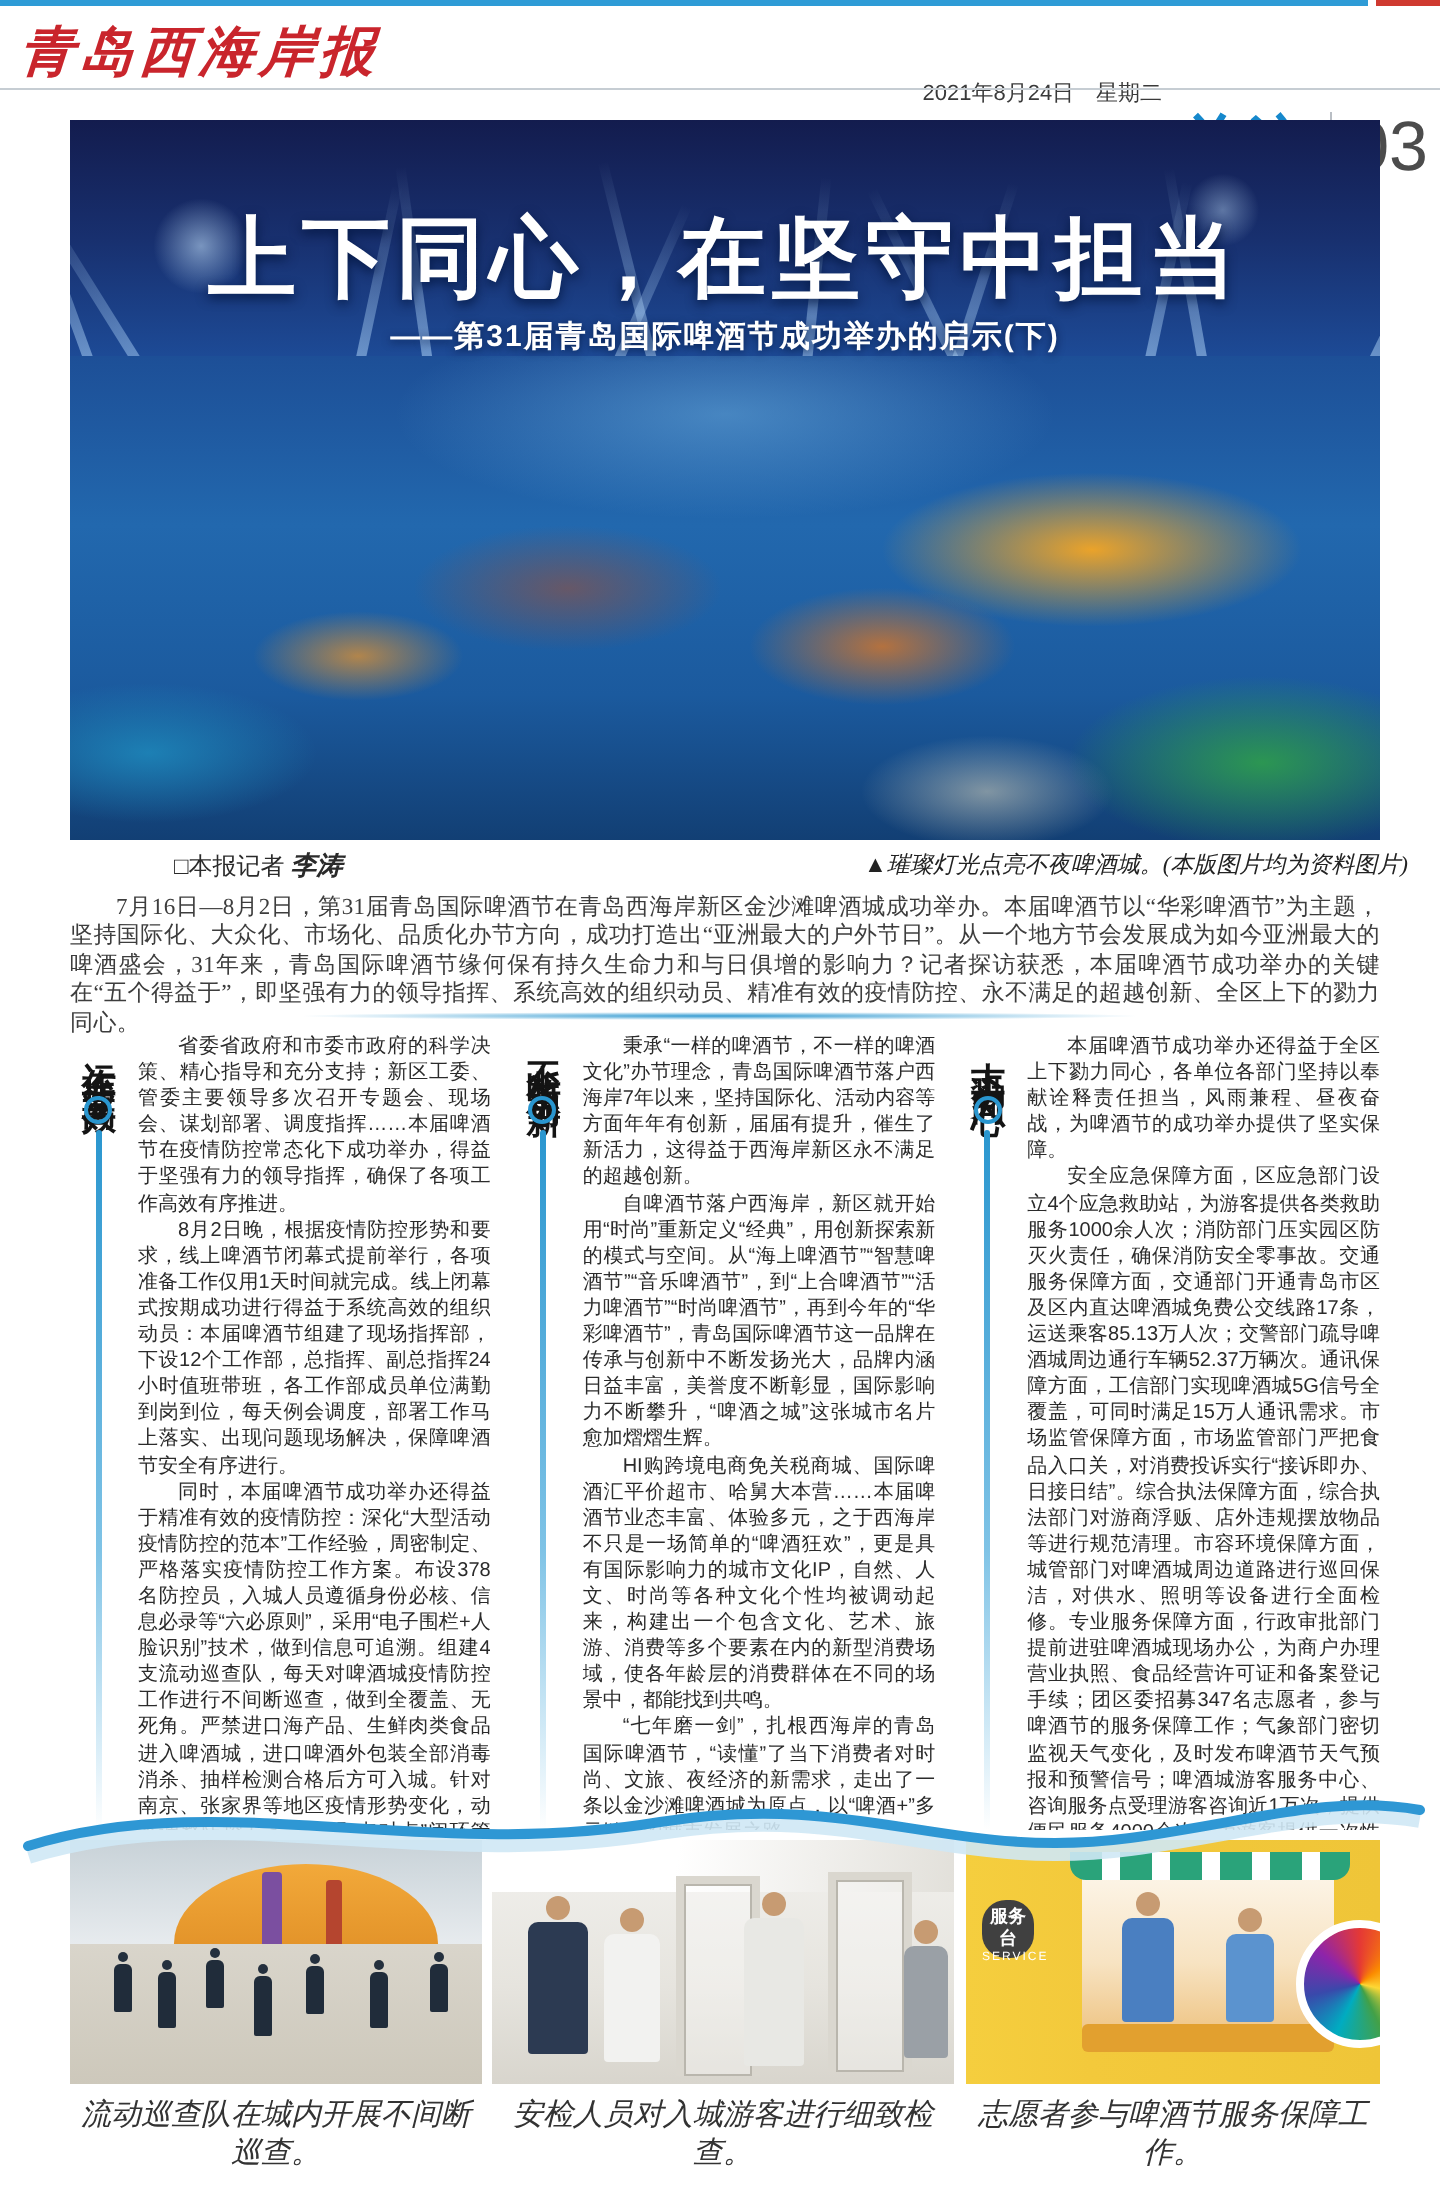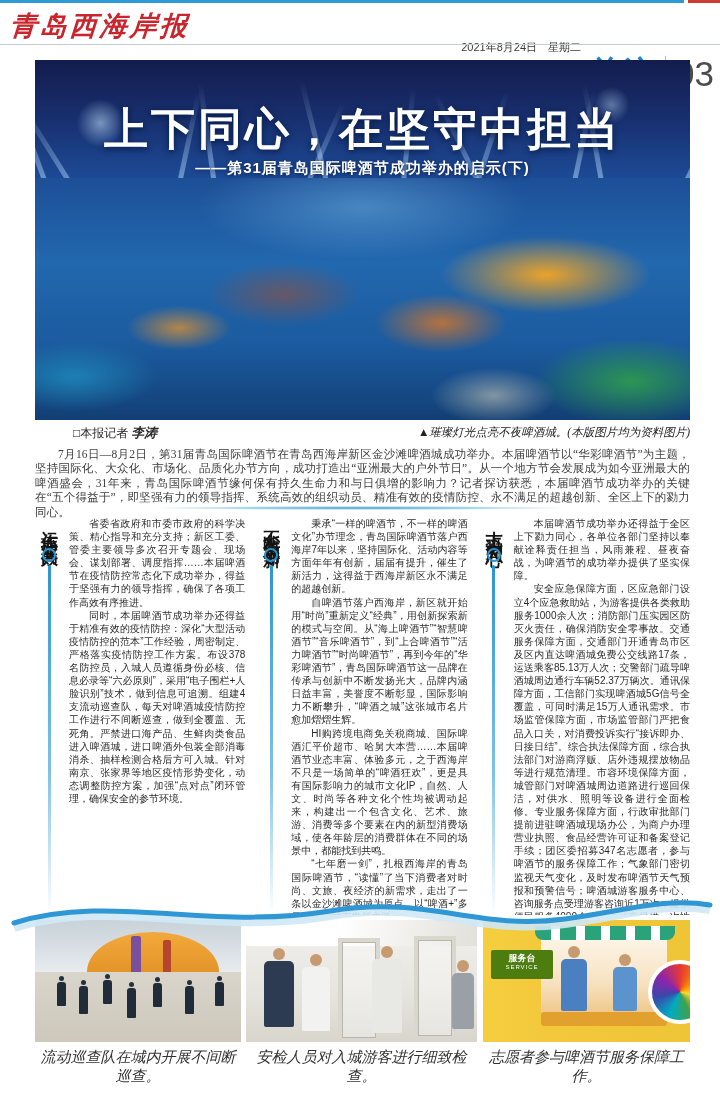--- a/index.html
+++ b/index.html
@@ -56,21 +56,21 @@
   .headline{
     position:absolute;left:0;top:40px;width:100%;text-align:center;color:#fff;
     font-size:44px;font-weight:900;letter-spacing:3px;text-shadow:0 2px 6px rgba(0,20,60,.85);
   }
   .subhead{
     position:absolute;left:0;top:99px;width:100%;text-align:center;color:#fff;
     font-size:15px;font-weight:bold;letter-spacing:1px;text-shadow:0 1px 4px rgba(0,20,60,.8);
   }
 
   
-  .caption-row{position:absolute;left:35px;top:424px;width:655px;height:18px;}
+  .caption-row{position:absolute;left:49px;top:424px;width:655px;height:18px;}
   .byline{position:absolute;left:38px;top:0;font-size:12px;color:#2a2a2a;font-family:"Liberation Serif",serif;}
   .byline b{font-style:italic;font-size:13px;}
   .photo-caption{position:absolute;right:0;top:1px;font-size:11.5px;color:#222;font-family:"Liberation Serif",serif;font-style:italic;}
 
   
   .intro{
     position:absolute;left:35px;top:447px;width:655px;
     font-family:"Liberation Serif",serif;font-size:11.5px;line-height:14.4px;color:#3d3d3d;
     text-align:justify;text-indent:2em;letter-spacing:0.2px;
   }
@@ -124,21 +124,21 @@
   .p-torso{width:100%;height:100%;border-radius:5px 5px 2px 2px;margin-top:1px;}
 
   
   .p3-bg{position:absolute;left:0;top:0;width:100%;height:100%;background:linear-gradient(90deg,#f5ce3e 0%,#f3c93b 30%,#efc538 100%);}
   .p3-open{position:absolute;left:58px;top:14px;width:126px;height:86px;background:linear-gradient(180deg,#fdf6ea 0%,#f7e3c2 55%,#eec27f 100%);border-radius:6px;}
   .p3-awning{position:absolute;left:52px;top:6px;width:140px;height:14px;border-radius:0 0 8px 8px;
      background:repeating-linear-gradient(90deg,#2aa37a 0 16px,#ffffff 16px 25px);}
   .p3-counter{position:absolute;left:58px;top:92px;width:126px;height:14px;background:#e2a02f;border-radius:3px;}
   .p3-wheel{position:absolute;right:-22px;top:40px;width:56px;height:56px;border-radius:50%;border:4px solid #fff;
      background:conic-gradient(#e53935,#fb8c00,#fdd835,#43a047,#00acc1,#3949ab,#8e24aa,#e53935);}
-  .p3-sign{position:absolute;left:8px;top:30px;width:62px;height:26px;background:#4d7c0f;border-radius:2px;
+  .p3-sign{position:absolute;left:8px;top:30px;width:26px;height:26px;background:#404040;border-radius:12px;
      color:#fff;text-align:center;line-height:1.25;padding-top:3px;}
   .p3-sign .s1{font-size:9px;font-weight:bold;}
   .p3-sign .s2{font-size:6px;letter-spacing:1px;}
 </style>
 </head>
 <body>
 
 <div class="top-rule-blue"></div>
 <div class="top-rule-red"></div>
 <div class="masthead">青岛西海岸报</div>
@@ -186,20 +186,21 @@
 
 <div class="columns">
   <div class="column">
     <div class="col-head">
       <div class="vtitle">运作专业高效</div>
       <div class="ring"></div>
       <div class="vline"></div>
     </div>
     <div class="col-body">
       <p>省委省政府和市委市政府的科学决策、精心指导和充分支持；新区工委、管委主要领导多次召开专题会、现场会、谋划部署、调度指挥……本届啤酒节在疫情防控常态化下成功举办，得益于坚强有力的领导指挥，确保了各项工作高效有序推进。</p>
+      <p>8月2日晚，根据疫情防控形势和要求，线上啤酒节闭幕式提前举行，各项准备工作仅用1天时间就完成。线上闭幕式按期成功进行得益于系统高效的组织动员：本届啤酒节组建了现场指挥部，下设12个工作部，总指挥、副总指挥24小时值班带班，各工作部成员单位满勤到岗到位，每天例会调度，部署工作马上落实、出现问题现场解决，保障啤酒节安全有序进行。</p>
       <p>同时，本届啤酒节成功举办还得益于精准有效的疫情防控：深化“大型活动疫情防控的范本”工作经验，周密制定、严格落实疫情防控工作方案。布设378名防控员，入城人员遵循身份必核、信息必录等“六必原则”，采用“电子围栏+人脸识别”技术，做到信息可追溯。组建4支流动巡查队，每天对啤酒城疫情防控工作进行不间断巡查，做到全覆盖、无死角。严禁进口海产品、生鲜肉类食品进入啤酒城，进口啤酒外包装全部消毒消杀、抽样检测合格后方可入城。针对南京、张家界等地区疫情形势变化，动态调整防控方案，加强“点对点”闭环管理，确保安全的参节环境。</p>
     </div>
   </div>
   <div class="column">
     <div class="col-head">
       <div class="vtitle">不断传承创新</div>
       <div class="ring"></div>
       <div class="vline"></div>
     </div>
     <div class="col-body">

